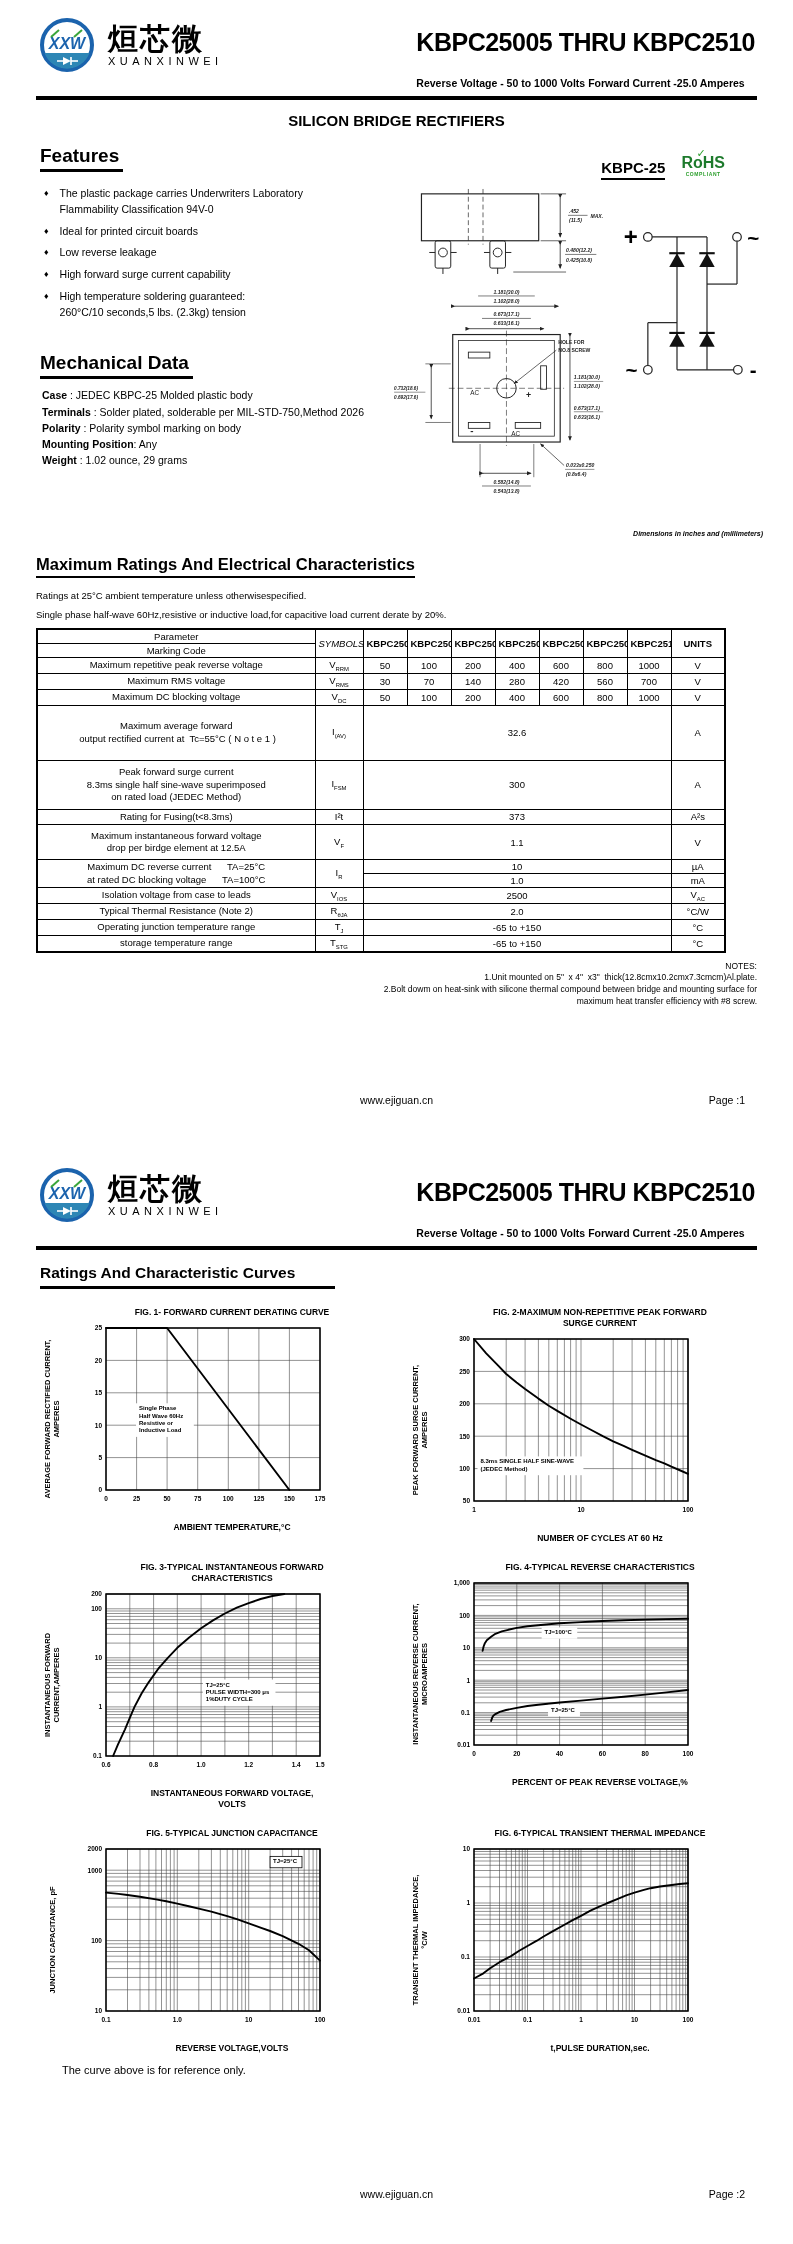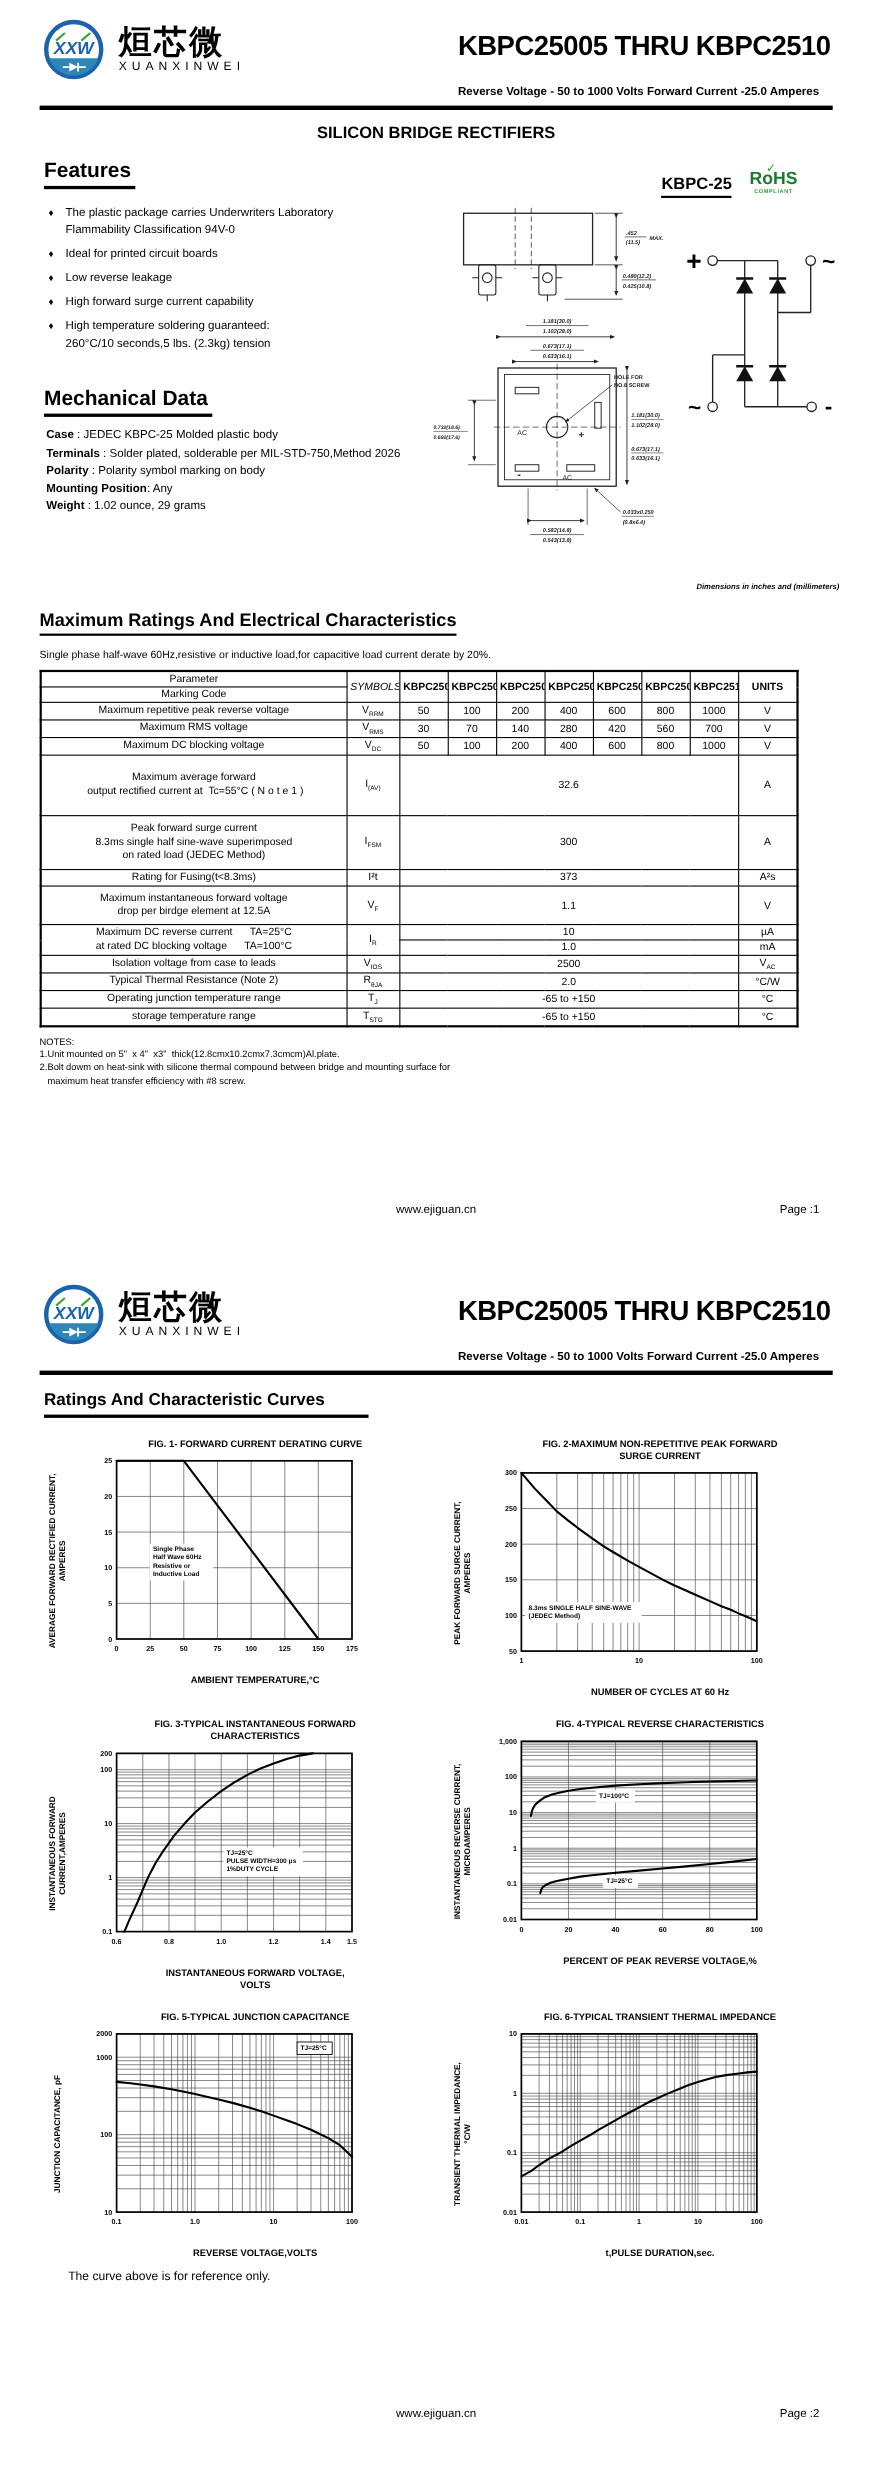--- a/index.html
+++ b/index.html
@@ -42,21 +42,21 @@
   .intro{font-size:9.5px;margin:8px 0;}
   table.rt{border-collapse:collapse;width:630px;table-layout:fixed;margin-top:6px;border:2px solid #000;}
   table.rt td{border:1px solid #000;font-size:9.5px;text-align:center;vertical-align:middle;padding:1px 3px;overflow:hidden;}
   td.param{text-align:left;font-size:9.2px;line-height:1.3;white-space:pre-wrap;}
   td.p-head{font-size:15px;text-align:center;padding:4px;}
   td.marking{text-align:left;}
   td.sym-head{font-style:italic;font-size:8px;}
   td.model{font-size:6.6px;font-weight:bold;padding:1px 0;}
   td.units-head{font-weight:bold;font-size:10px;}
   sub{font-size:0.62em;}
-  .notes{font-size:8.5px;line-height:1.4;margin-top:8px;white-space:pre-wrap;}
+  .notes{font-size:8.5px;line-height:1.4;margin-top:8px;white-space:pre-wrap;text-align:right;}
   .footer{position:absolute;left:0;right:0;bottom:42px;font-size:10.5px;height:14px;}
   .footer .url{position:absolute;left:0;right:0;text-align:center;}
   .footer .pg{position:absolute;right:48px;}
   
   .sec2-h{font-size:15.5px;font-weight:bold;display:inline-block;border-bottom:3px solid #000;padding:0 40px 4px 0;margin:14px 0 2px 40px;}
   #charts-grid{display:grid;grid-template-columns:368px 368px;padding-left:36px;row-gap:2px;}
   .chart-block{width:360px;}
   .chart-title{font-weight:bold;font-size:8.5px;text-align:center;line-height:1.3;margin:16px 0 2px 32px;}
   .chart-body{display:flex;align-items:center;}
   .ylab{position:relative;width:32px;height:198px;flex:none;}
@@ -264,20 +264,21 @@
           <text x="10" y="199" font-size="24" font-weight="bold">~</text>
           <text x="155" y="198" font-size="24" font-weight="bold">-</text>
         </svg>
       </div>
       <div class="dim-note">Dimensions in inches and (millimeters)</div>
     </div>
   </div>
 
   <div class="ratings">
     <div class="ratings-h">Maximum Ratings And Electrical Characteristics</div>
+    <div class="intro">Ratings at 25°C ambient temperature unless otherwisespecified.</div>
     <div class="intro">Single phase half-wave 60Hz,resistive or inductive load,for capacitive load current derate by 20%.</div>
     <table class="rt" id="ratings-table">
         <colgroup>
           <col style="width: 278px;">
           <col style="width: 48px;">
           <col style="width: 44px;">
           <col style="width: 44px;">
           <col style="width: 44px;">
           <col style="width: 44px;">
           <col style="width: 44px;">

